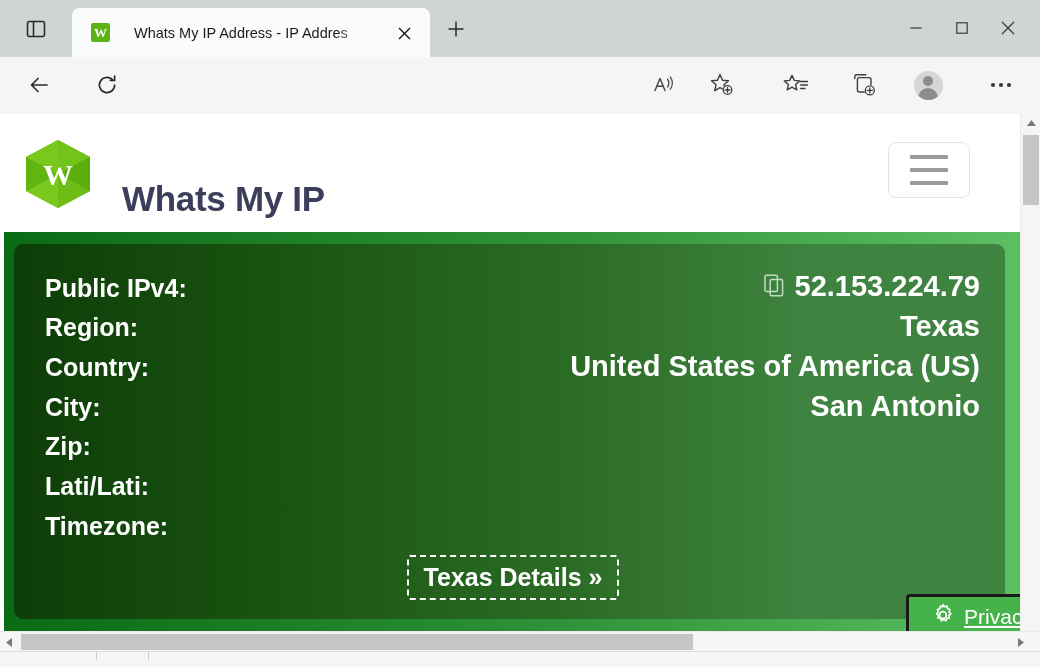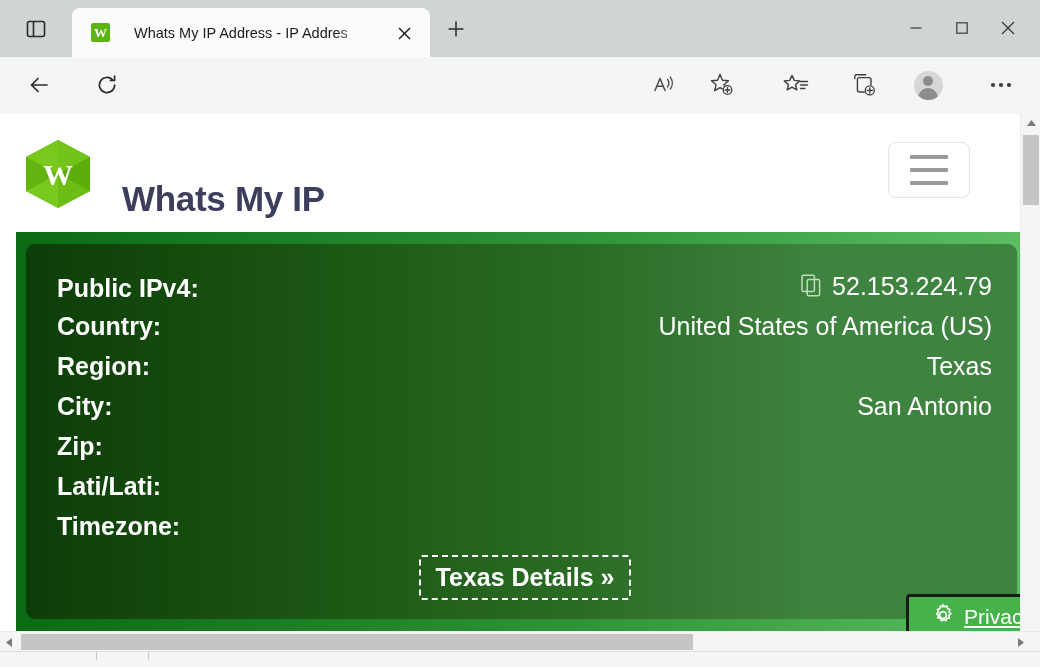--- a/index.html
+++ b/index.html
@@ -131,39 +131,39 @@
     margin-top: 25px;
   }
   .menu-btn {
     position: absolute; left: 888px; top: 28px; width: 82px; height: 56px;
     background: #ffffff; border: 1px solid #e4e4e4; border-radius: 8px;
     display:flex; flex-direction:column; align-items:center; justify-content:center; gap:9px;
   }
   .menu-bar { width: 38px; height: 4px; background: #9a9a9a; border-radius: 1px; }
 
   .hero {
-    position: absolute; left: 16px; top: 118px; width: 1020px; height: 399px;
+    position: absolute; left: 4px; top: 118px; width: 1020px; height: 399px;
     background: linear-gradient(to right, #0a6b14 0%, #2f9339 55%, #5dbf62 100%);
   }
   .info-panel {
     position: absolute; left: 10px; top: 12px; width: 991px; height: 375px;
     background: linear-gradient(to right, #0d3d08 0%, #18500f 22%, #2a6b24 55%, #3f8340 80%, #3f8340 100%);
     border-radius: 9px;
     padding: 22px 25px 0 31px;
   }
   .row {
     display: flex; justify-content: space-between; align-items: baseline;
     height: 40px; line-height: 40px;
   }
   .row-label {
     color: #ffffff; font-size: 25px; font-weight: 700;
     font-family: "Liberation Sans", sans-serif;
   }
   .row-value {
-    color: #ffffff; font-size: 25px; font-weight: 400;
+    color: #ffffff; font-size: 29px; font-weight: 700;
     font-family: "Liberation Sans", sans-serif;
     display: flex; align-items: center; gap: 10px; padding-left: 11px;
   }
   .copy-icon { display:inline-flex; align-items:center; margin-bottom:2px; }
 
   .details-btn {
     position: absolute; left: 403px; top: 323px; width: 212px; height: 45px;
     border: 2px dashed #ffffff; border-radius: 3px;
     display:flex; align-items:center; justify-content:center;
     color:#ffffff; font-size:25px; font-weight:700;
@@ -383,27 +383,27 @@
               <svg width="21" height="23" viewBox="0 0 21 23" fill="none">
                 <rect x="1" y="1.2" width="12.4" height="16.4" rx="1.6" stroke="#c3dcc0" stroke-width="1.5"></rect>
                 <rect x="6.2" y="5.4" width="12.4" height="16.4" rx="1.6" stroke="#c3dcc0" stroke-width="1.5" fill="none"></rect>
               </svg>
             </span>
             <span>52.153.224.79</span>
           </span>
         </div>
 
         <div class="row">
+          <span class="row-label">Region:</span>
+          <span class="row-value">Texas</span>
+        </div>
+
+        <div class="row">
           <span class="row-label">Country:</span>
           <span class="row-value">United States of America (US)</span>
-        </div>
-
-        <div class="row">
-          <span class="row-label">Region:</span>
-          <span class="row-value">Texas</span>
         </div>
 
         <div class="row">
           <span class="row-label">City:</span>
           <span class="row-value">San Antonio</span>
         </div>
 
         <div class="row">
           <span class="row-label">Zip:</span>
         </div>

